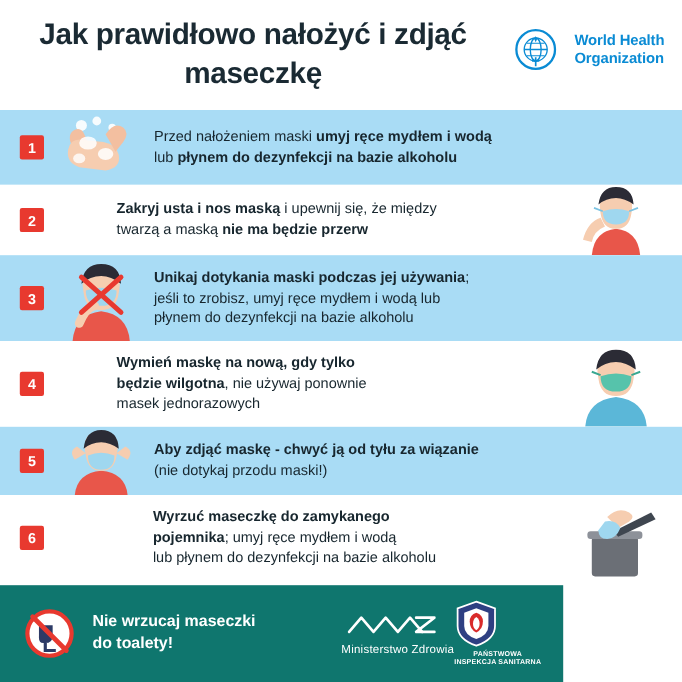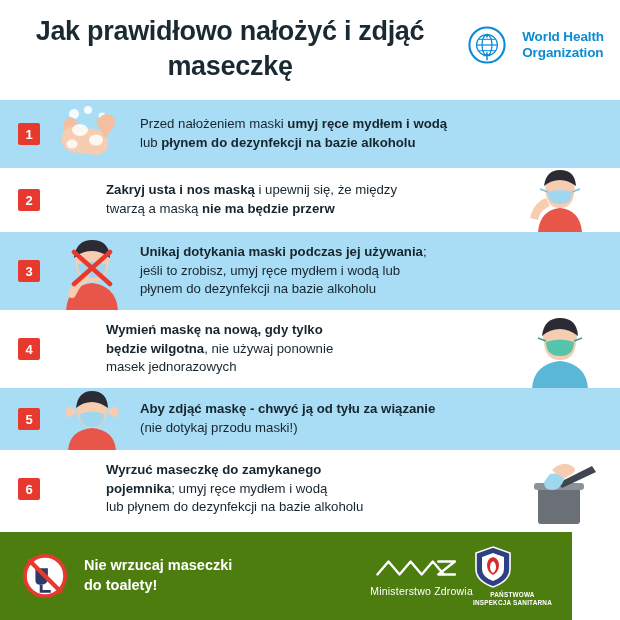--- a/index.html
+++ b/index.html
@@ -100,22 +100,22 @@
   #row2 { height: 64px; }
   #row3 { height: 78px; }
   #row4 { height: 78px; }
   #row5 { height: 62px; }
   #row6 { height: 78px; }
 
   
   .footer {
     position: absolute;
     left: 0; bottom: 0;
-    width: 572px; height: 88px;
-    background: #4d7c0f;
+    width: 512px; height: 88px;
+    background: #0f766e;
     display: flex;
     align-items: center;
   }
   .no-toilet {
     margin-left: 22px;
     width: 46px; height: 46px;
     flex: 0 0 auto;
   }
   .footer-text {
     margin-left: 16px;
@@ -260,21 +260,21 @@
           <path d="M72 30 q6 -8 -2 -12 l-8 6 z" fill="#f6cdb0"></path>
         </svg>
       </div>
       <div class="text">
         <b>Aby zdjąć maskę - chwyć ją od tyłu za wiązanie</b><br>(nie dotykaj przodu maski!)
       </div>
     </div>
 
     <div class="row plain" id="row6">
       <div class="num">6</div>
-      <div class="text" style="margin-left:66px">
+      <div class="text" style="margin-left:99px">
         <b>Wyrzuć maseczkę do zamykanego<br>pojemnika</b>; umyj ręce mydłem i wodą<br>lub płynem do dezynfekcji na bazie alkoholu
       </div>
       <div class="art right">
         <svg width="120" height="78" viewBox="0 0 120 78">
           <rect x="38" y="38" width="42" height="36" rx="3" fill="#6b6f76"></rect>
           <rect x="34" y="33" width="50" height="7" rx="3" fill="#8d9199"></rect>
           <path d="M58 33 L92 16 L96 22 L62 38 z" fill="#3f4650"></path>
           <path d="M52 20 q10 -10 20 -4 q6 4 0 8 l-10 6 z" fill="#f6cdb0"></path>
           <path d="M50 24 q10 -2 14 6 q-4 10 -12 10 q-8 0 -8 -8 z" fill="#9fd7ef"></path>
         </svg>

